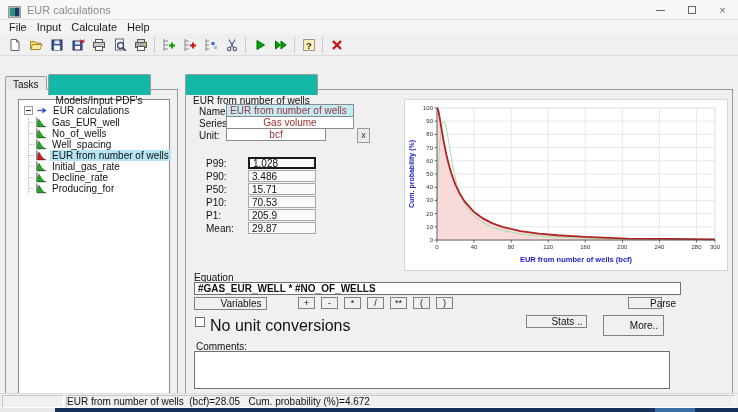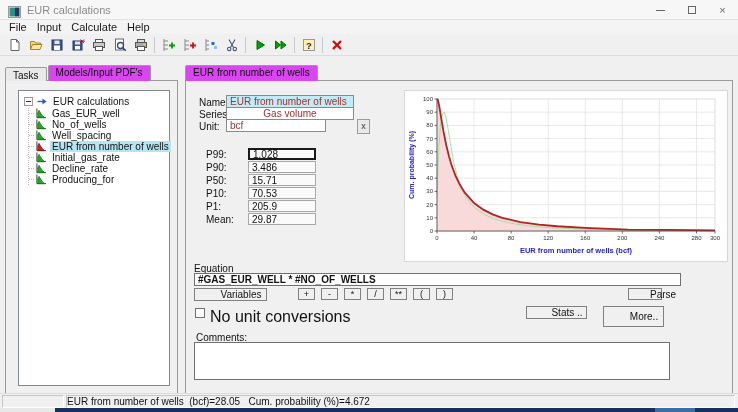--- a/index.html
+++ b/index.html
@@ -23,25 +23,25 @@
 
   
   .toolbar { position:absolute; top:34px; left:0; right:0; height:22px; background:#f0f0f0; border-bottom:1px solid #dcdcdc; display:flex; align-items:center; padding-left:4px; }
   .tb-group { display:flex; align-items:center; }
   .tb-sep { width:1px; height:16px; background:#c9c9c9; margin:0 3px; }
   .tb { width:21px; height:19px; border:1px solid transparent; background:transparent; display:flex; align-items:center; justify-content:center; }
   .tb-ic { width:14px; height:14px; display:block; }
   .tb-ic svg { width:14px; height:14px; display:block; }
 
   
-  .workspace { position:absolute; top:63px; left:0; right:0; height:337px; background:#f0f0f0; }
+  .workspace { position:absolute; top:72px; left:0; right:0; height:337px; background:#f0f0f0; }
 
   .tabstrip { position:absolute; top:2px; height:16px; display:flex; z-index:2; }
   .tab { font-size:10px; color:#111; background:#e9e9e9; border:1px solid #9a9a9a; border-bottom:none; border-radius:2px 2px 0 0; padding:2px 7px 0 7px; height:14px; margin-top:2px; margin-right:1px; }
-  .tab.active { background:#d946ef; height:16px; margin-top:0; padding-top:1px; margin-bottom:-1px; }
+  .tab.active { background:#14b8a6; height:16px; margin-top:0; padding-top:20px; margin-bottom:-1px; }
 
   .panel { position:absolute; top:17px; height:316px; background:#f0f0f0; border:1px solid #9a9a9a; }
   .left-panel { left:5px; width:173px; }
   .right-panel { left:185px; width:548px; }
 
   
   .tree-box { position:absolute; left:12px; top:9px; width:152px; height:296px; background:#fff; border:1px solid #828790; padding:5px 0 0 5px; }
   .tree-root-row, .tree-row { display:flex; align-items:center; height:11px; font-size:10px; color:#111; white-space:nowrap; }
   .tree-root-row { margin-bottom:1px; }
   .expand-box { width:9px; height:9px; border:1px solid #999; background:#fff; position:relative; margin-right:3px; flex:0 0 9px; }
@@ -360,21 +360,21 @@
 
     <div class="panel right-panel">
 
       <span class="flabel" style="left:13px; top:16px;">Name:</span>
       <input class="fld name-fld" style="left: 40px; top: 14px; width: 128px;" readonly="" value="EUR from number of wells">
 
       <span class="flabel" style="left:13px; top:28px;">Series:</span>
       <input class="fld" style="left: 40px; top: 26px; width: 128px; text-align: center;" readonly="" value="Gas volume">
 
       <span class="flabel" style="left:13px; top:40px;">Unit:</span>
-      <input class="fld" style="left: 40px; top: 38px; width: 100px;" readonly="" value="bcf">
+      <input class="fld" style="left: 40px; top: 38px; width: 100px; text-align: center;" readonly="" value="bcf">
       <button class="unit-btn" style="left:171px; top:38px;">x</button>
 
       <div id="percentiles">
           <div class="p-row" style="top: 67px; width: 140px;">
             <span class="p-label">P99:</span>
             <input class="p-field focused" readonly="" value="1.028" style="">
           </div>
           <div class="p-row" style="top: 80px; width: 140px;">
             <span class="p-label">P90:</span>
             <input class="p-field" readonly="" value="3.486" style="">

